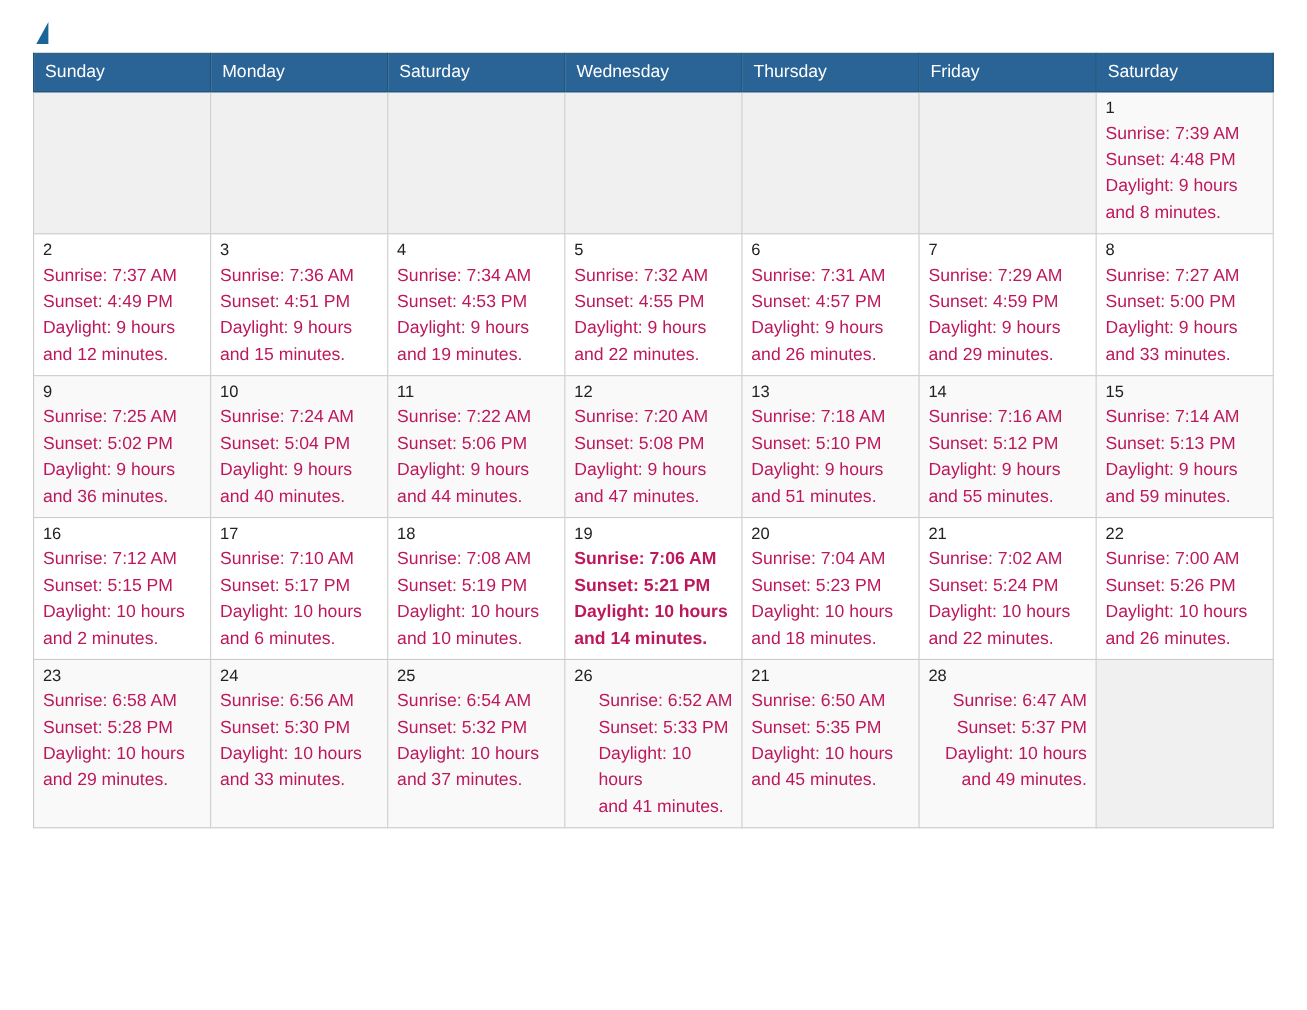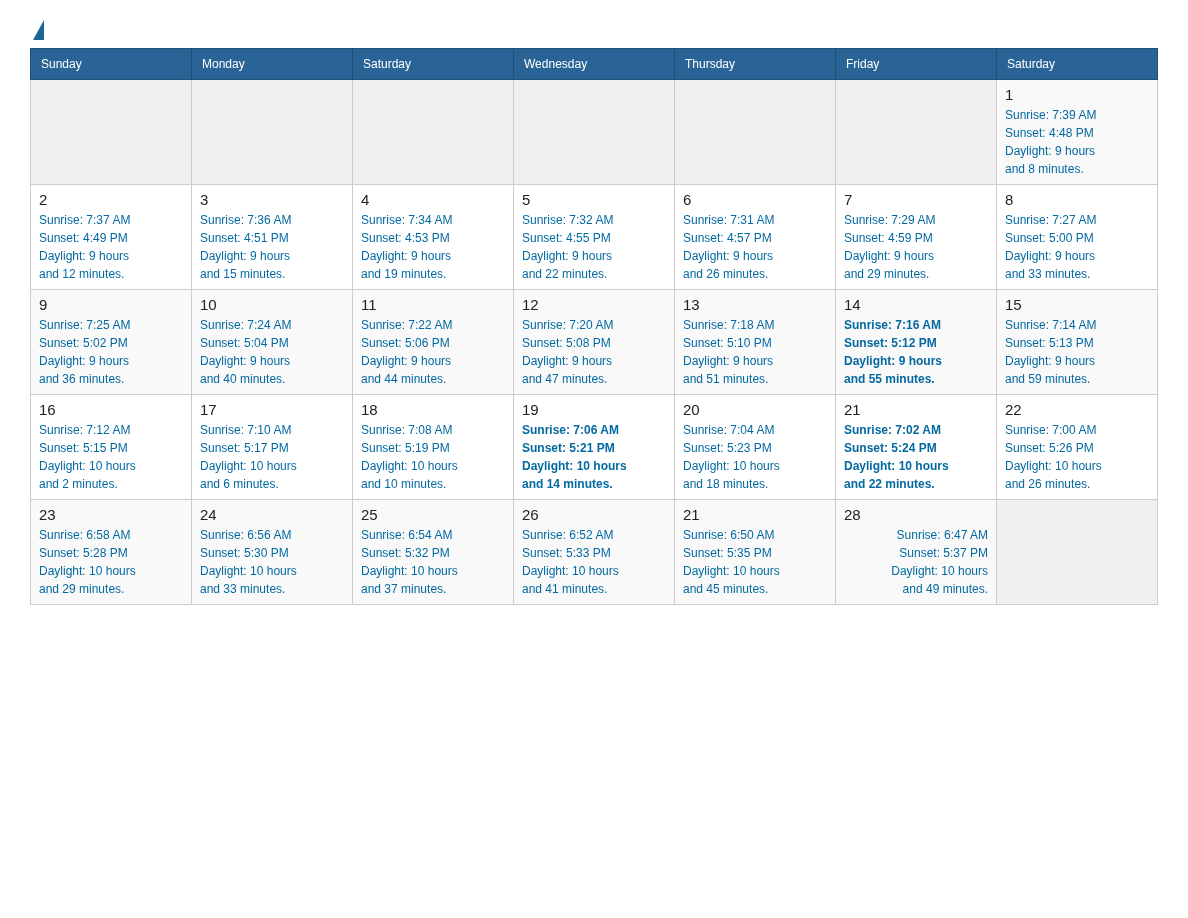--- a/index.html
+++ b/index.html
@@ -33,21 +33,21 @@
     .calendar {
       width: 100%;
       border-collapse: collapse;
       margin-top: 10px;
     }
     .calendar th {
       background-color: #2a6496;
       color: white;
       padding: 8px 10px;
       text-align: left;
-      font-size: 12px;
+      font-size: 16px;
       font-weight: normal;
       border: 1px solid #1e5276;
     }
     .calendar td {
       vertical-align: top;
       padding: 6px 8px;
       border: 1px solid #ccc;
       width: calc(100% / 7);
       min-height: 90px;
       font-size: 12.5px;
@@ -61,22 +61,22 @@
       background: #fff;
     }
     .day-number {
       font-size: 15px;
       font-weight: normal;
       color: #222;
       display: block;
       margin-bottom: 3px;
     }
     .day-info {
-      font-size: 12px;
-      color: #0369a1;
+      font-size: 16px;
+      color: #be185d;
       line-height: 1.5;
     }
     .empty-cell {
       background: #f0f0f0 !important;
     }
     .logo-wrapper {
       display: flex;
       flex-direction: column;
       align-items: flex-start;
     }
@@ -234,21 +234,21 @@
         </td>
         <td>
           <span class="day-number">13</span>
           <div class="day-info" style="white-space: pre-line;">Sunrise: 7:18 AM
 Sunset: 5:10 PM
 Daylight: 9 hours
 and 51 minutes.</div>
         </td>
         <td>
           <span class="day-number">14</span>
-          <div class="day-info" style="white-space: pre-line; font-weight: bold;">Sunrise: 7:16 AM
+          <div class="day-info" style="white-space: pre-line;">Sunrise: 7:16 AM
 Sunset: 5:12 PM
 Daylight: 9 hours
 and 55 minutes.</div>
         </td>
         <td>
           <span class="day-number">15</span>
           <div class="day-info" style="white-space: pre-line;">Sunrise: 7:14 AM
 Sunset: 5:13 PM
 Daylight: 9 hours
 and 59 minutes.</div>
@@ -285,21 +285,21 @@
         </td>
         <td>
           <span class="day-number">20</span>
           <div class="day-info" style="white-space: pre-line;">Sunrise: 7:04 AM
 Sunset: 5:23 PM
 Daylight: 10 hours
 and 18 minutes.</div>
         </td>
         <td>
           <span class="day-number">21</span>
-          <div class="day-info" style="white-space: pre-line; font-weight: bold;">Sunrise: 7:02 AM
+          <div class="day-info" style="white-space: pre-line;">Sunrise: 7:02 AM
 Sunset: 5:24 PM
 Daylight: 10 hours
 and 22 minutes.</div>
         </td>
         <td>
           <span class="day-number">22</span>
           <div class="day-info" style="white-space: pre-line;">Sunrise: 7:00 AM
 Sunset: 5:26 PM
 Daylight: 10 hours
 and 26 minutes.</div>
@@ -322,21 +322,21 @@
         </td>
         <td>
           <span class="day-number">25</span>
           <div class="day-info" style="white-space: pre-line;">Sunrise: 6:54 AM
 Sunset: 5:32 PM
 Daylight: 10 hours
 and 37 minutes.</div>
         </td>
         <td>
           <span class="day-number">26</span>
-          <div class="day-info" style="white-space: pre-line;">Sunrise: 6:52 AM
+          <div class="day-info" style="white-space: pre-line; margin-left: 22px;">Sunrise: 6:52 AM
 Sunset: 5:33 PM
 Daylight: 10 hours
 and 41 minutes.</div>
         </td>
         <td>
           <span class="day-number">21</span>
           <div class="day-info" style="white-space: pre-line;">Sunrise: 6:50 AM
 Sunset: 5:35 PM
 Daylight: 10 hours
 and 45 minutes.</div>

